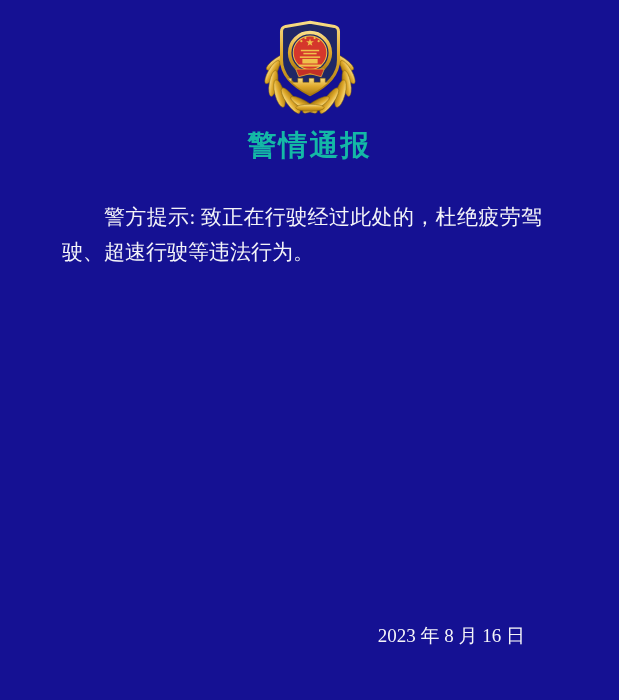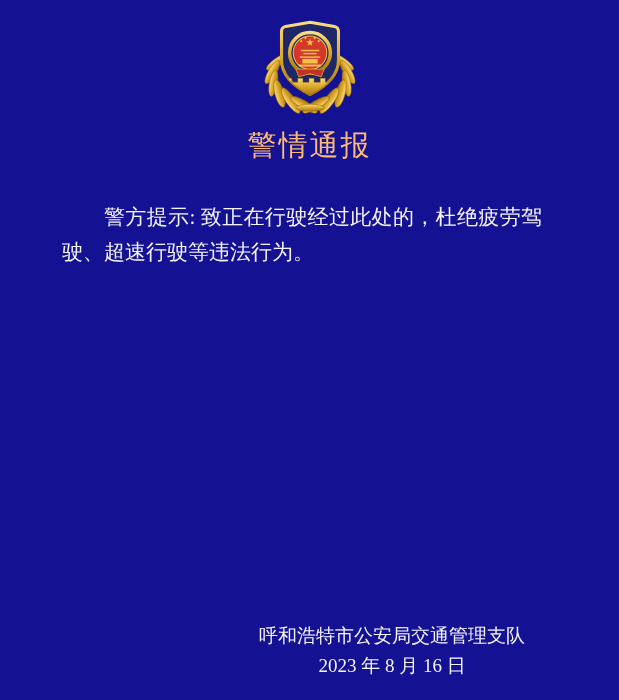--- a/index.html
+++ b/index.html
@@ -12,23 +12,23 @@
   }
   .page { position: relative; width: 619px; height: 700px; }
   .badge-wrap {
     position: absolute; top: 12px; left: 50%;
     transform: translateX(-50%);
     width: 118px; height: 102px;
   }
   .title {
     position: absolute; top: 126px; left: 0; width: 100%;
     text-align: center;
-    font-size: 29px; font-weight: normal;
+    font-size: 29px; font-weight: bold;
     letter-spacing: 2px;
-    color: #fdba74;
+    color: #14b8a6;
   }
   .content {
     position: absolute; top: 200px; left: 62px;
     width: 480px;
     font-size: 21px; line-height: 34.6px;
     text-align: justify;
   }
   .content p { margin: 0; text-indent: 2em; }
   .signature {
     position: absolute; top: 621px; right: 94px;
@@ -100,17 +100,16 @@
     </svg>
   </div>
 
   <div class="title">警情通报</div>
 
   <div class="content">
     <p>警方提示: 致正在行驶经过此处的，杜绝疲劳驾驶、超速行驶等违法行为。</p>
   </div>
 
   <div class="signature">
-    <span class="sig-line">呼和浩特市公安局交通管理支队</span>
     <span class="sig-line">2023 年 8 月 16 日</span>
   </div>
 
 </div>
 
 </body></html>

